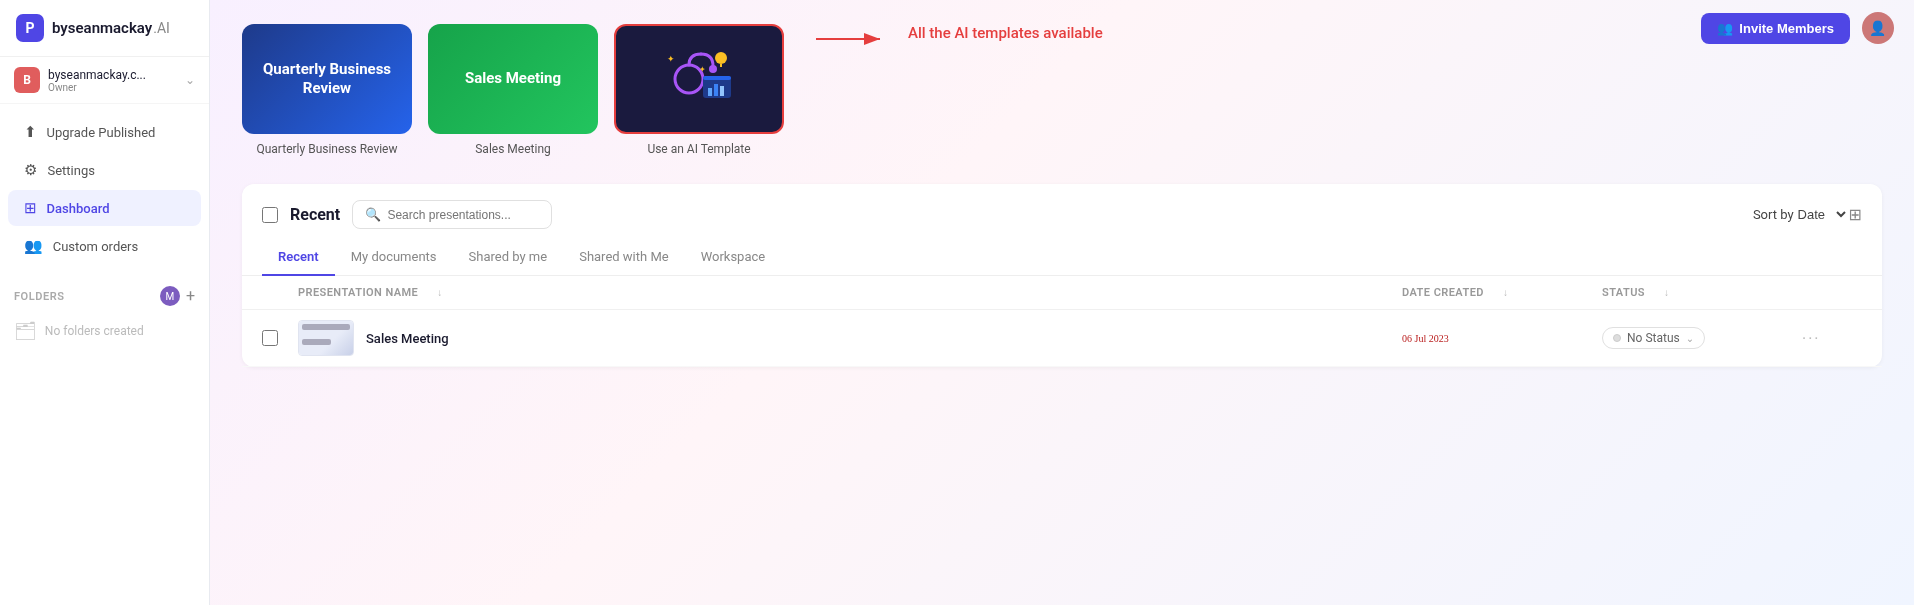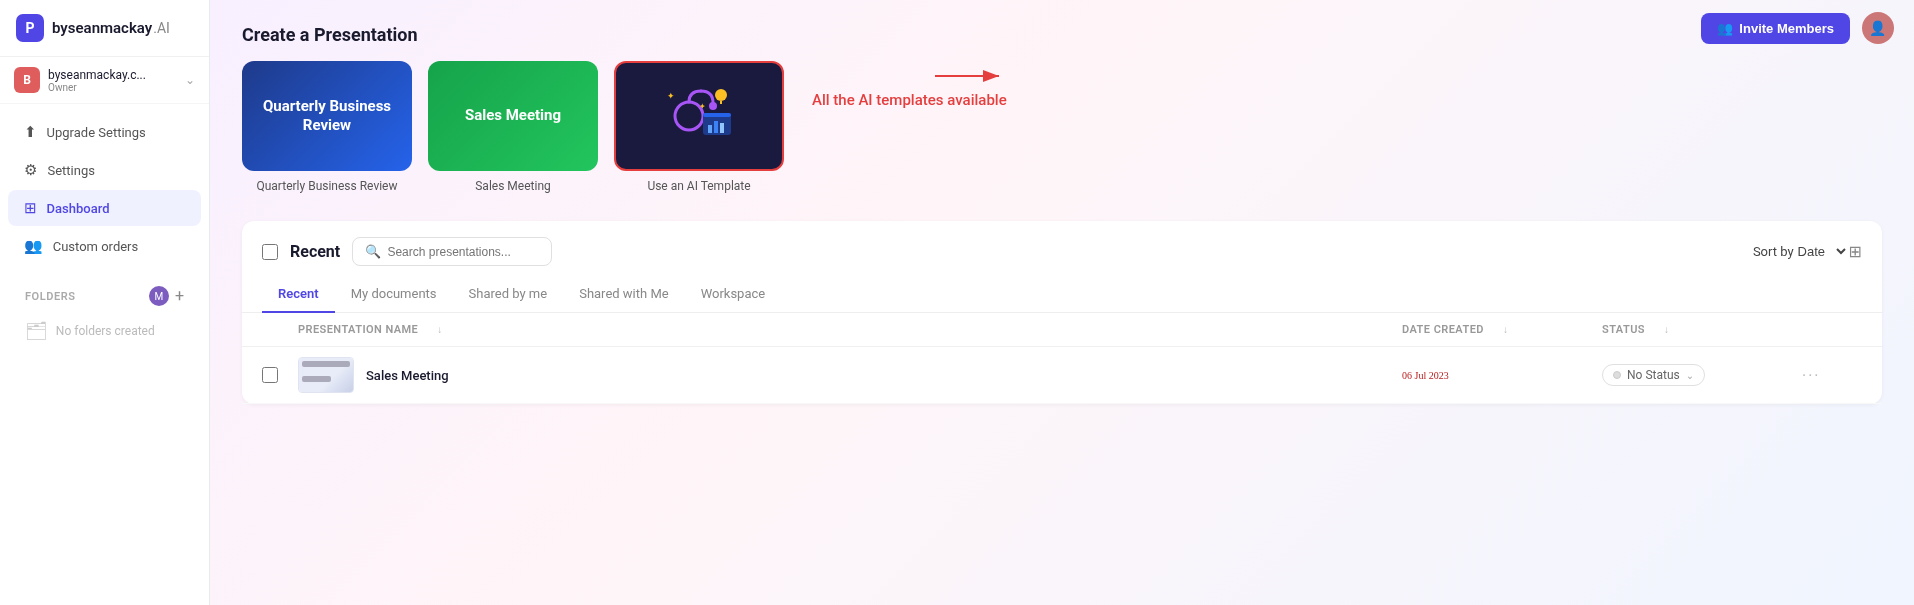--- a/index.html
+++ b/index.html
@@ -55,21 +55,21 @@
       display: flex; align-items: center; gap: 10px;
       padding: 9px 16px;
       cursor: pointer;
       border-radius: 8px;
       margin: 2px 8px;
       font-size: 13px; color: #555;
     }
     .nav-item.active { background: #eff1ff; color: #4f46e5; font-weight: 500; }
     .nav-icon { font-size: 15px; }
 
-    .folders-section { padding: 8px 25px; margin-top: 4px; }
+    .folders-section { padding: 8px 14px; margin-top: 4px; }
     .folders-header {
       display: flex; align-items: center; justify-content: space-between;
       margin-bottom: 8px;
     }
     .folders-label { font-size: 11px; font-weight: 600; color: #aaa; letter-spacing: 0.05em; }
     .folders-avatar {
       width: 20px; height: 20px; border-radius: 50%;
       background: #7c5cbf; color: white; font-size: 10px;
       display: flex; align-items: center; justify-content: center;
     }
@@ -121,23 +121,22 @@
       border: 2.5px solid #e53e3e;
       background: #1a1a3e;
       display: flex; align-items: center; justify-content: center;
       position: relative;
       overflow: hidden;
     }
     .ai-template-label { font-size: 12px; color: #555; text-align: center; }
 
     
     .annotation-area {
-      display: flex; align-items: flex-end; gap: 0;
+      display: flex; align-items: flex-start; gap: 16px;
       margin-left: 8px;
-      flex-direction: column;
     }
     .annotation-text {
       font-size: 15px; color: #e53e3e; font-weight: 500; margin-left: 4px; white-space: nowrap;
     }
 
     
     .recent-section {
       background: #fff;
       border-radius: 12px;
       padding: 0;
@@ -270,21 +269,21 @@
         <div class="workspace-name">byseanmackay.c...</div>
         <div class="workspace-role">Owner</div>
       </div>
     </div>
     <span class="chevron-icon">⌄</span>
   </div>
 
   <div class="sidebar-nav">
     <div class="nav-item">
       <span class="nav-icon">⬆</span>
-      <span>Upgrade Settings</span>
+      <span>Upgrade Published</span>
     </div>
     <div class="nav-item">
       <span class="nav-icon">⚙</span>
       <span>Settings</span>
     </div>
     <div class="nav-item active">
       <span class="nav-icon">⊞</span>
       <span>Dashboard</span>
     </div>
     <div class="nav-item">
@@ -312,21 +311,20 @@
 
   <div class="topbar">
     <button class="invite-btn">
       <span>👥</span>
       <span>Invite Members</span>
     </button>
     <div class="user-avatar-top">👤</div>
   </div>
 
   <div class="create-section">
-    <div class="create-title">Create a Presentation</div>
 
     <div class="templates-row">
 
       <div class="template-card">
         <div class="template-card-inner template-blue">
           <span>Quarterly Business Review</span>
         </div>
         <span class="template-label">Quarterly Business Review</span>
       </div>
 

